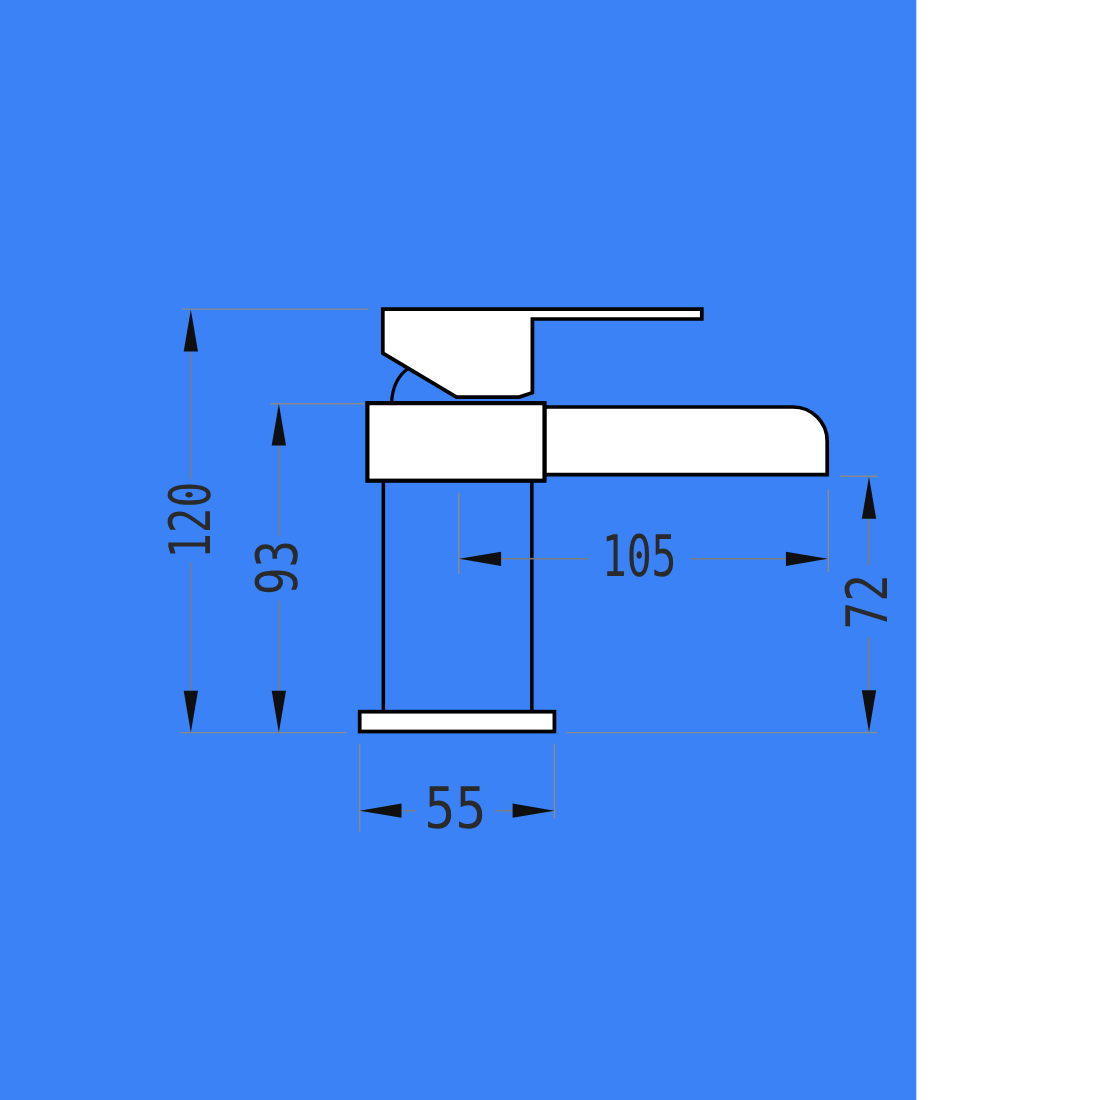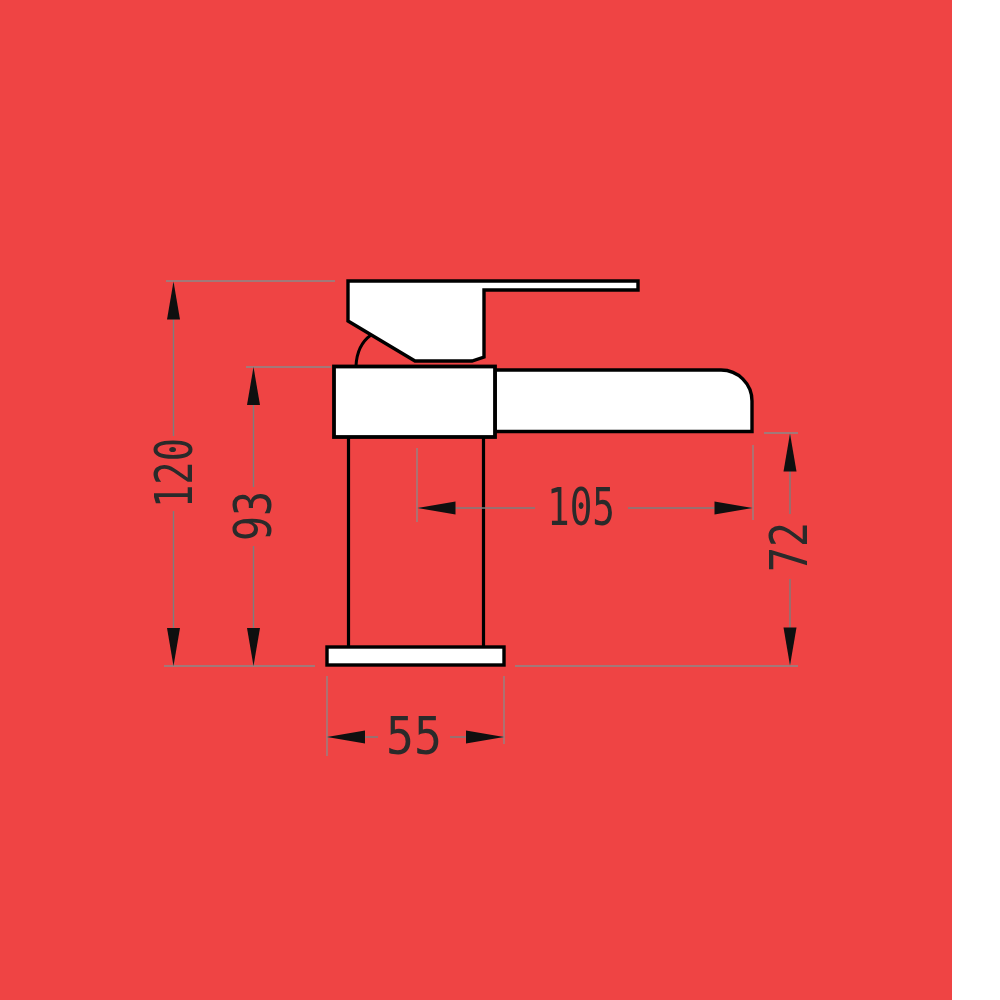--- a/index.html
+++ b/index.html
@@ -1,23 +1,23 @@
 <!DOCTYPE html>
 <html><head>
 <meta charset="utf-8">
 <style>
   html, body {
     margin: 0;
     padding: 0;
     background: #ffffff;
   }
   .stage {
-    width: 952px;
+    width: 833px;
     height: 1000px;
-    background: #ef4444;
+    background: #3b82f6;
     position: relative;
     overflow: hidden;
   }
   svg.drawing {
     display: block;
     width: 1000px;
     height: 1000px;
   }
   
   .outline {

